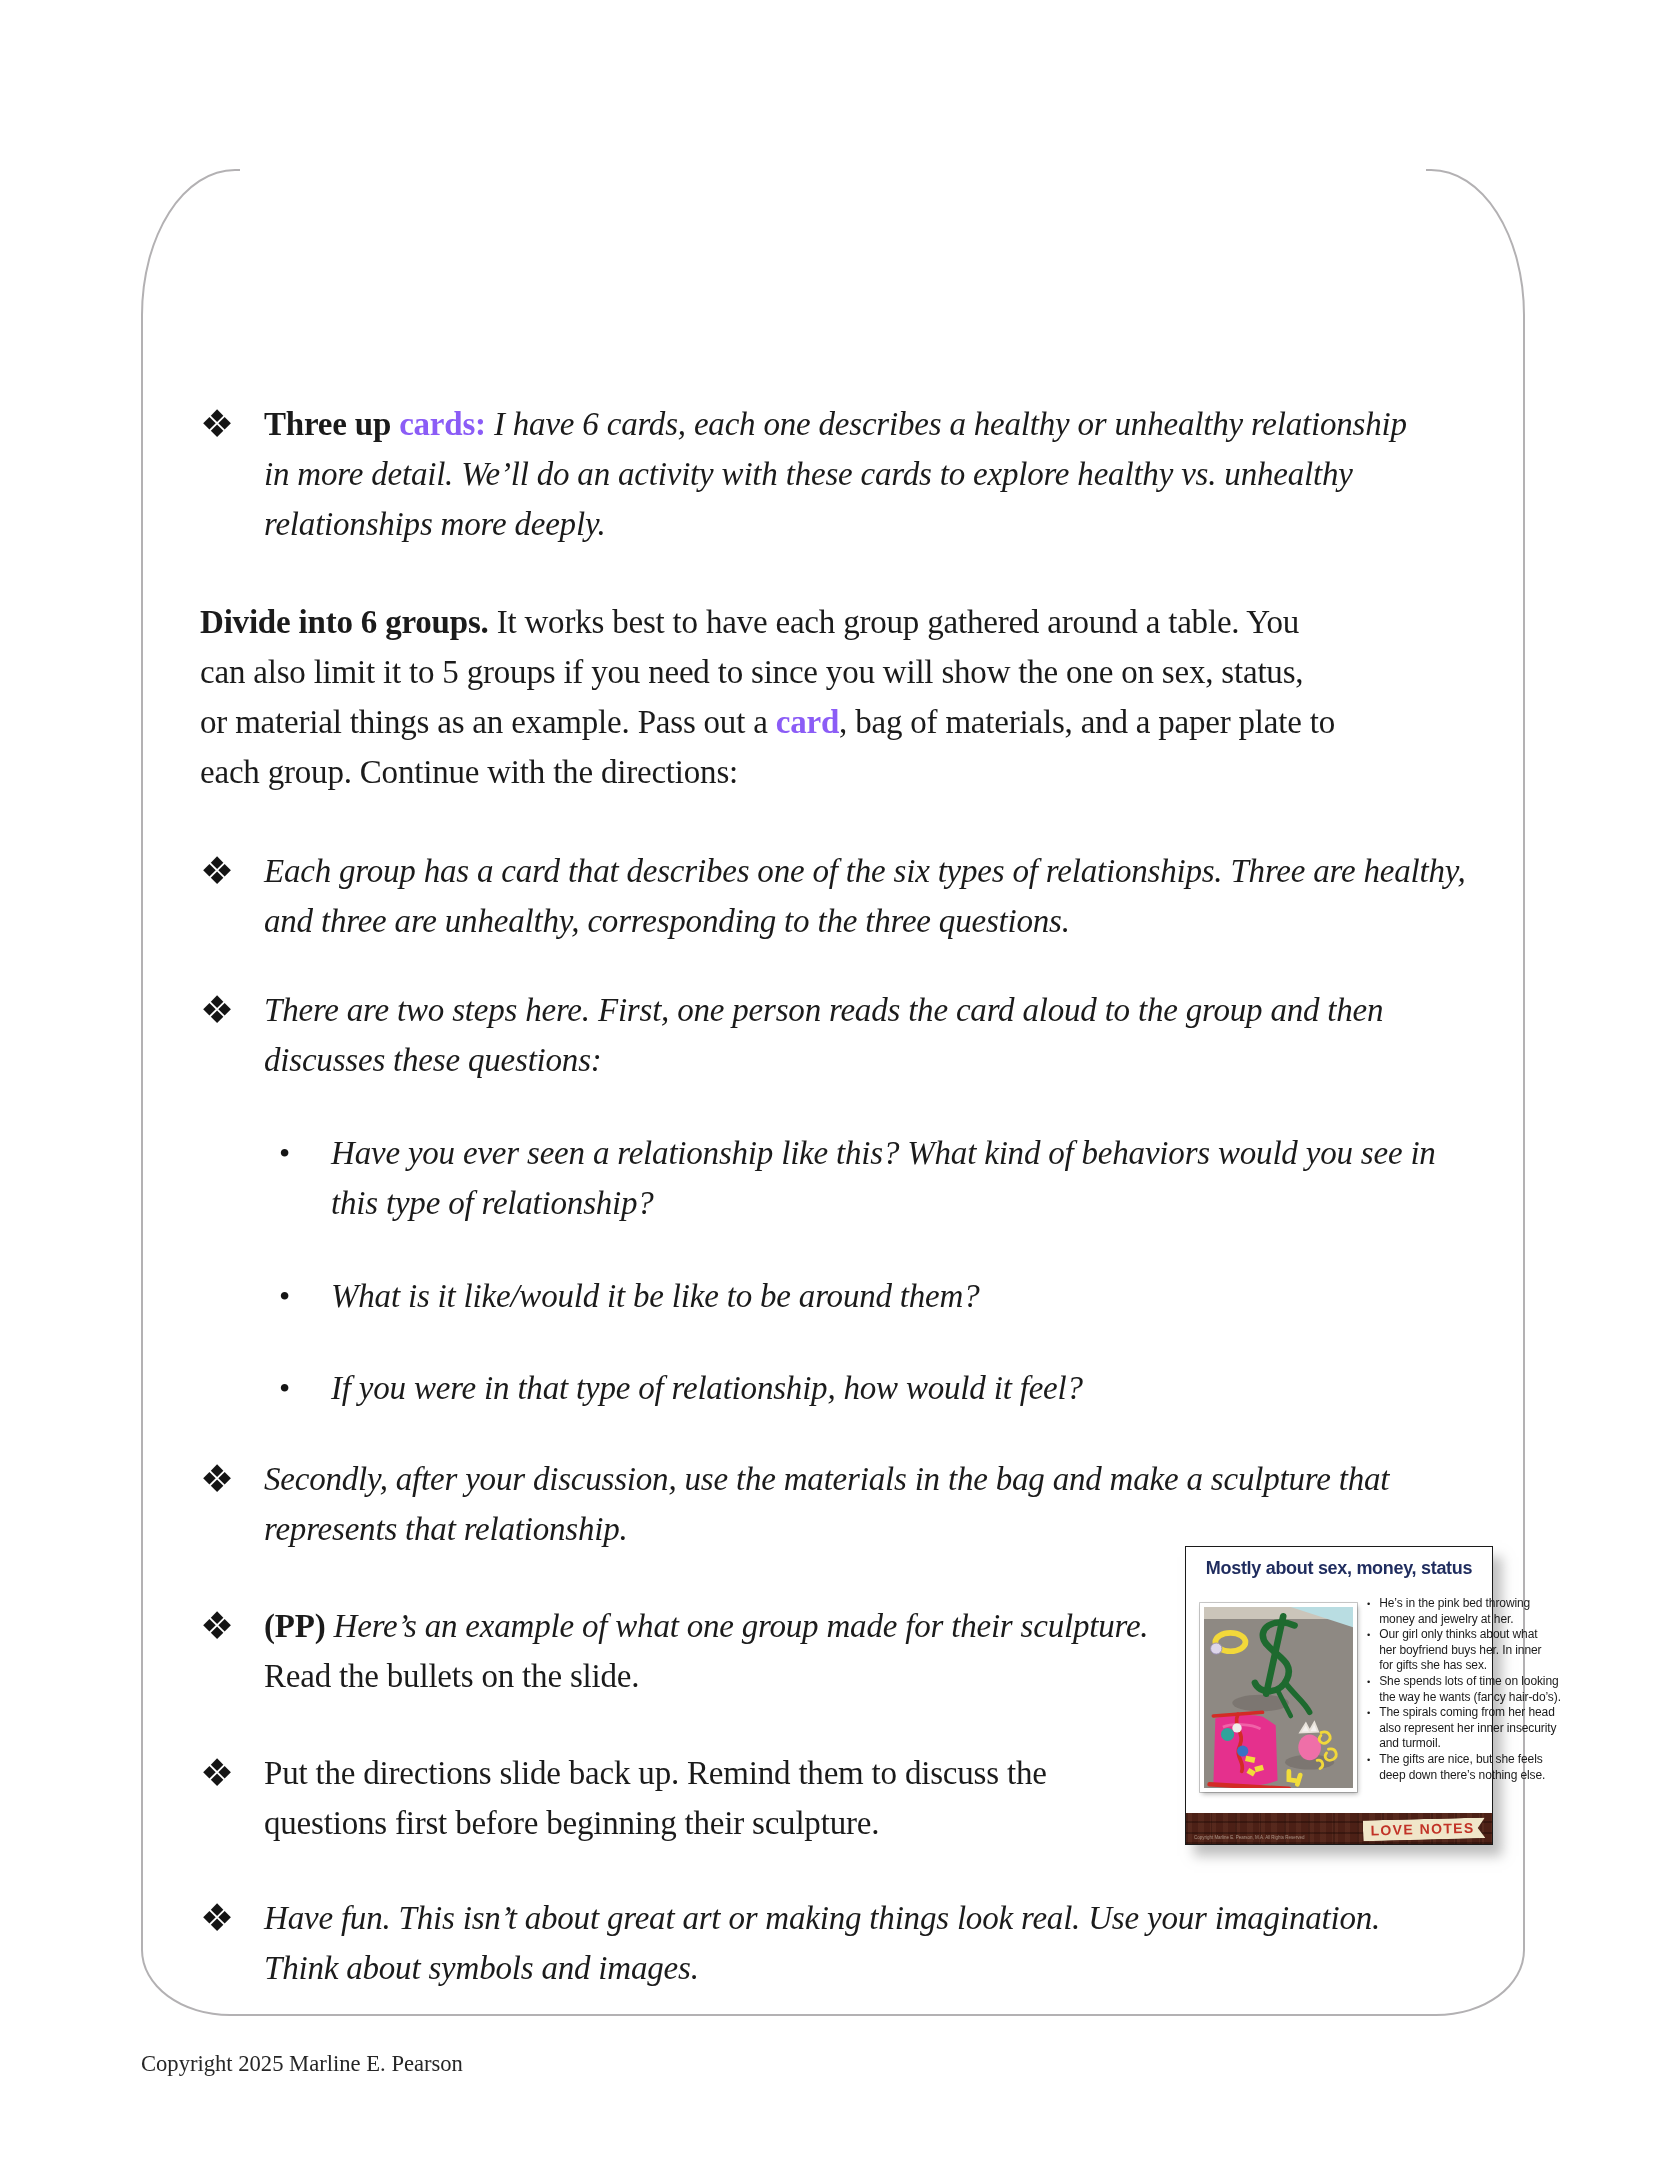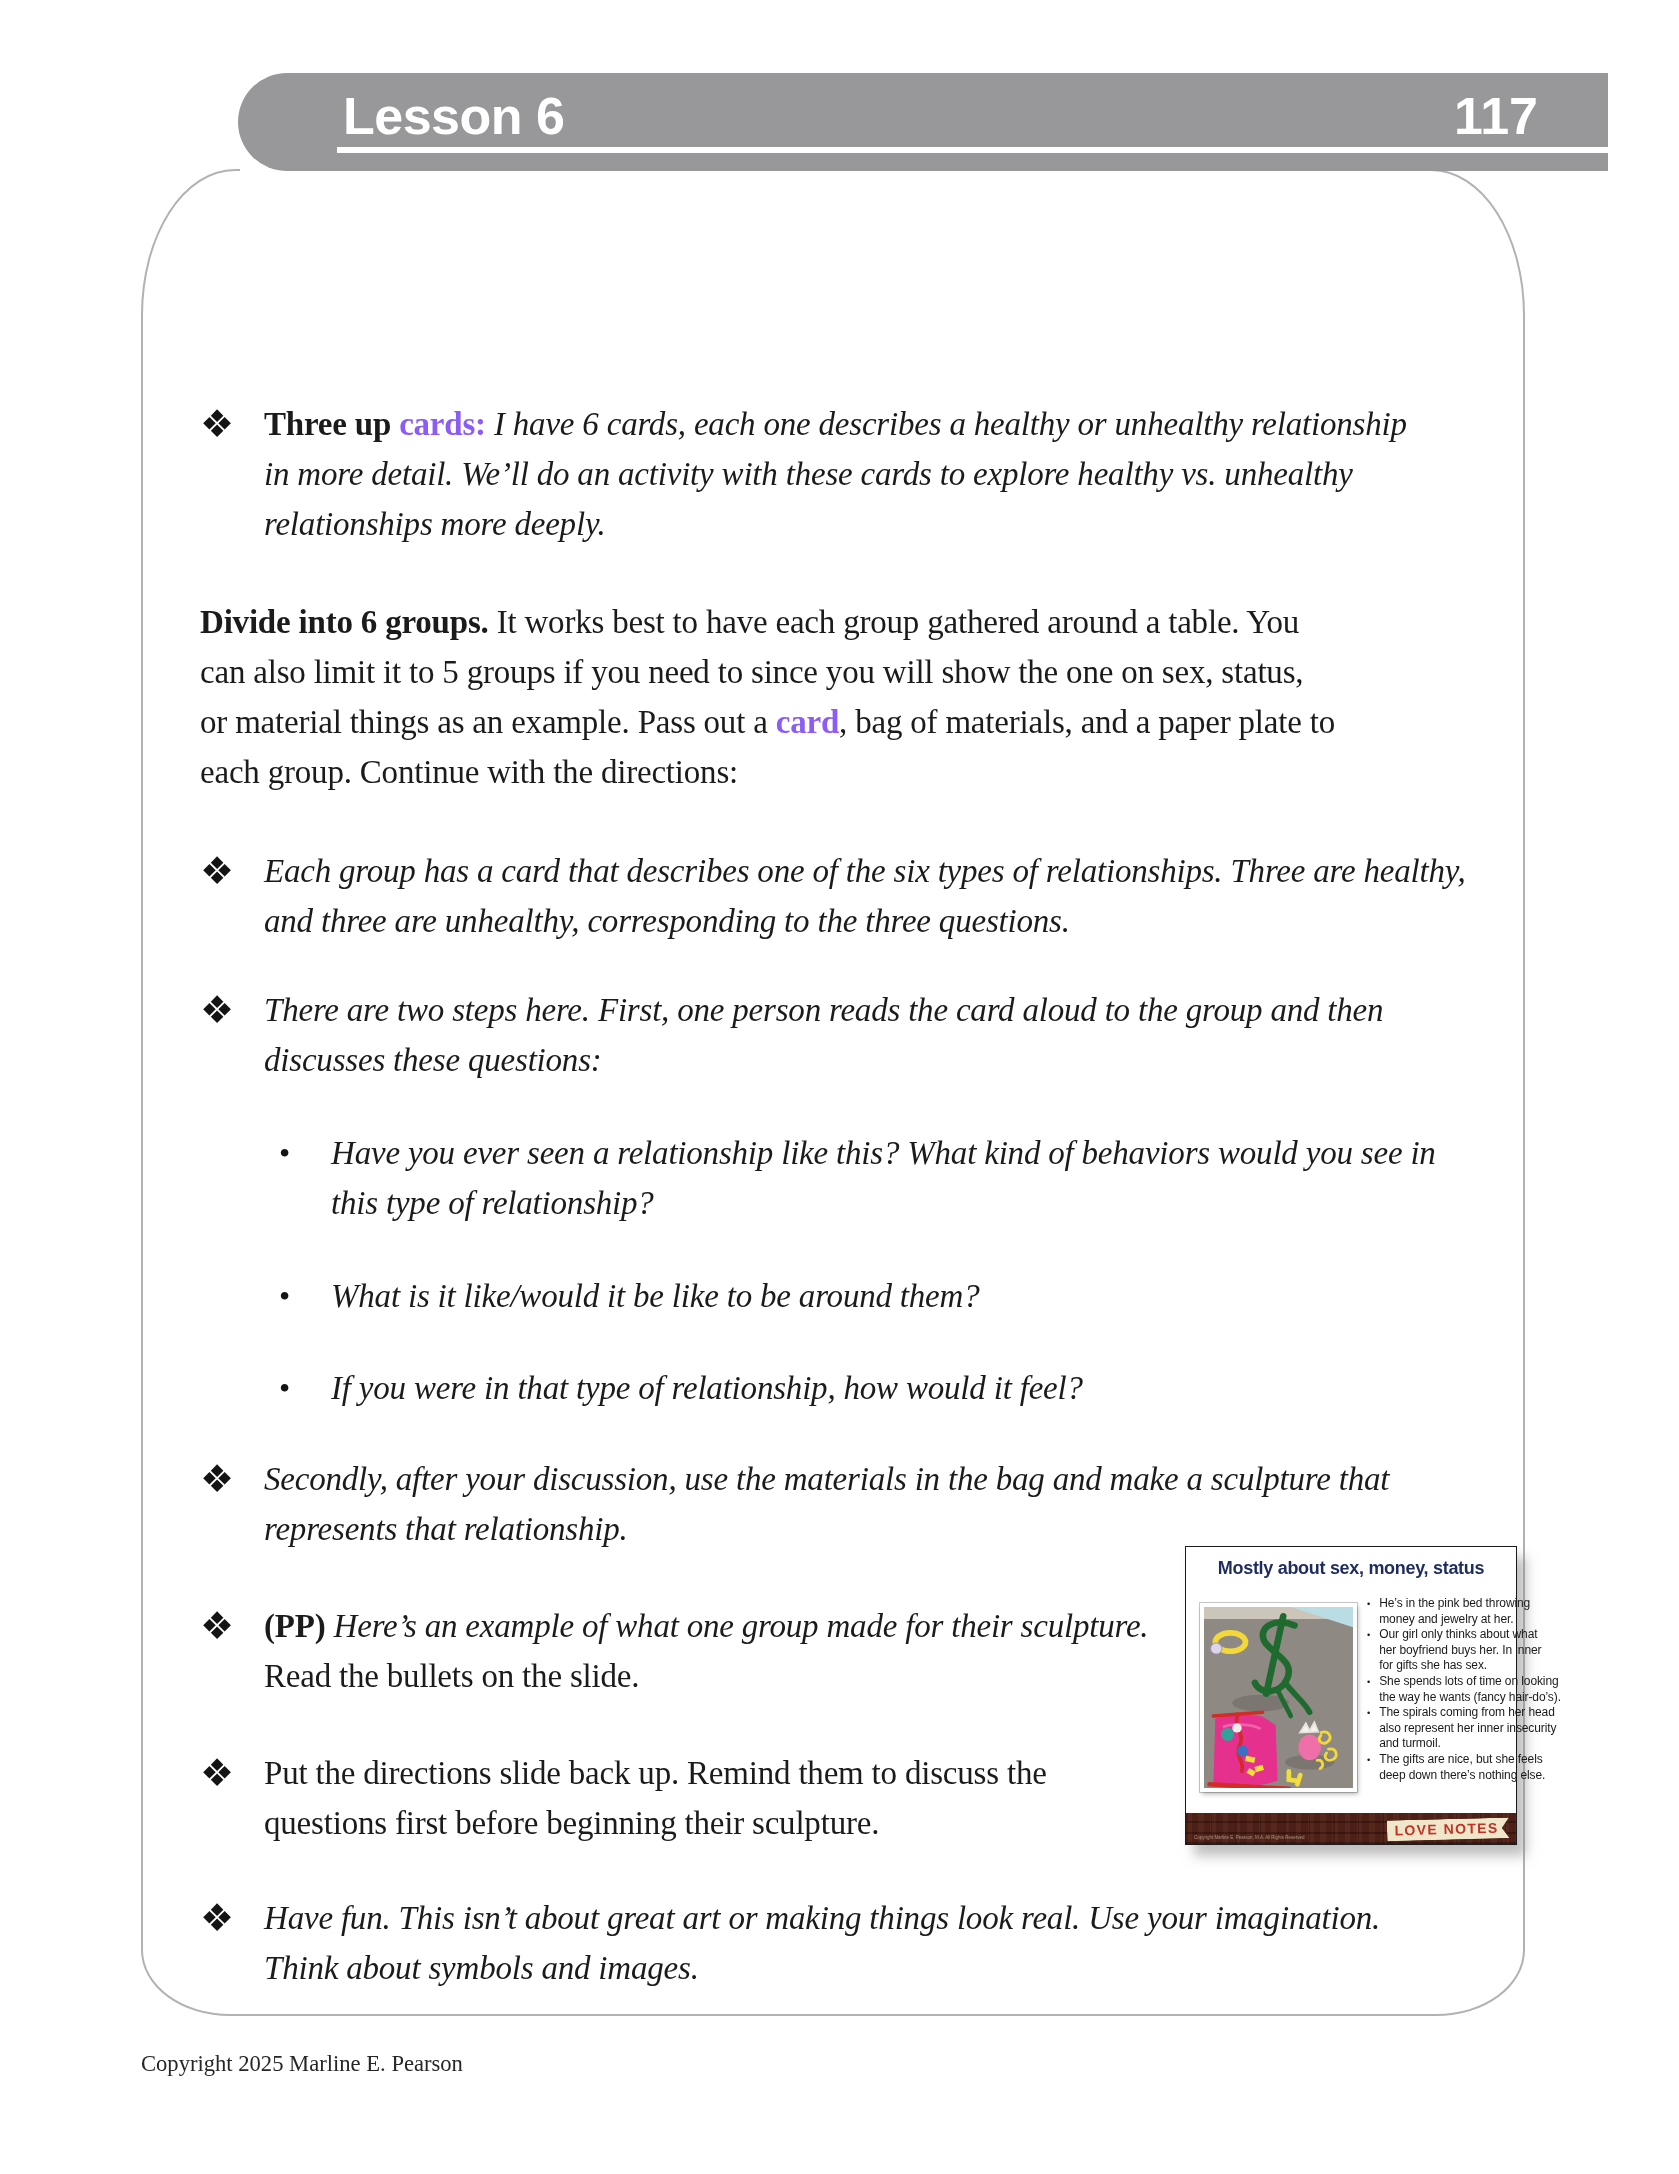--- a/index.html
+++ b/index.html
@@ -48,21 +48,21 @@
   .sb2{left:331px;top:1271px;}
   .sb3{left:331px;top:1363px;}
   .b4{left:264px;top:1454px;}
   .b5{left:264px;top:1601px;}
   .b6{left:264px;top:1748px;}
   .b7{left:264px;top:1893px;}
 
   .page-copyright{position:absolute;left:141px;top:2051px;font-size:22.6px;color:#262626;z-index:2;}
 
   
-  .slide{position:absolute;left:1185px;top:1546px;width:332px;height:299px;background:#ffffff;
+  .slide{position:absolute;left:1185px;top:1546px;width:308px;height:299px;background:#ffffff;
          border:1.9px solid #1a1a1a;box-sizing:border-box;z-index:3;
          box-shadow:9.4px 11.3px 11.3px rgba(130,130,130,.5);
          font-family:"Liberation Sans",sans-serif;}
   .slide-title{position:absolute;left:0;top:11.3px;width:100%;text-align:center;
                font-weight:bold;font-size:18px;color:#1f2c5e;letter-spacing:-0.3px;}
   .slide-photo{position:absolute;left:14px;top:56px;width:149px;height:181px;background:#ffffff;
                padding:3.8px;box-shadow:1.9px 2.8px 4.7px rgba(0,0,0,.3),0 0 0 0.9px #c4c4c4;}
   .slide-photo svg{width:100%;height:100%;display:block;}
   .slide-bullets{position:absolute;left:181px;top:49px;width:194px;}
   .slide-bullets .li{display:flex;margin:0;}
@@ -83,25 +83,20 @@
                clip-path:polygon(0 0,100% 0,94% 50%,100% 100%,0 100%);}
 </style>
 </head>
 <body>
 
 <div class="page">
 
   <div class="page-border"></div>
   <div class="border-cover"></div>
 
-  <div class="lesson-bar">
-    <span class="lesson-title">Lesson 6</span>
-    <span class="page-number">117</span>
-    <div class="lesson-underline"></div>
-  </div>
 
 
   <div class="content-block b1">
     <span class="dmark">❖</span>
     <div class="btxt"><span class="bd">Three up </span><a class="lk" href="#">cards:</a><span class="it"> I have 6 cards, each one describes a healthy or unhealthy relationship
 in more detail. We’ll do an activity with these cards to explore healthy vs. unhealthy
 relationships more deeply.</span></div>
   </div>
 
   <div class="content-block para">

